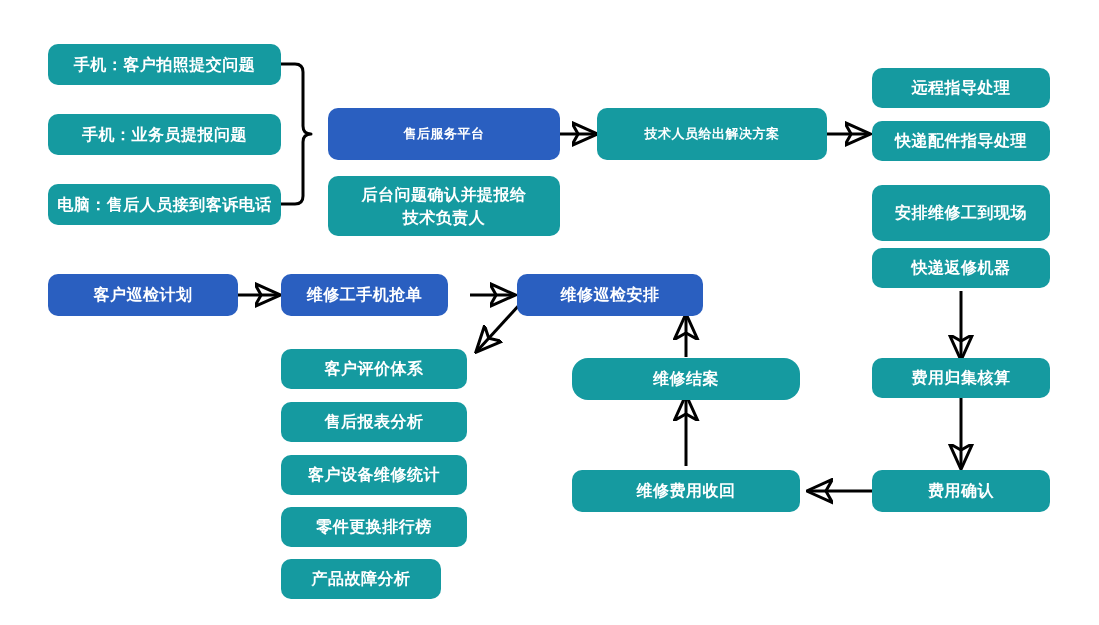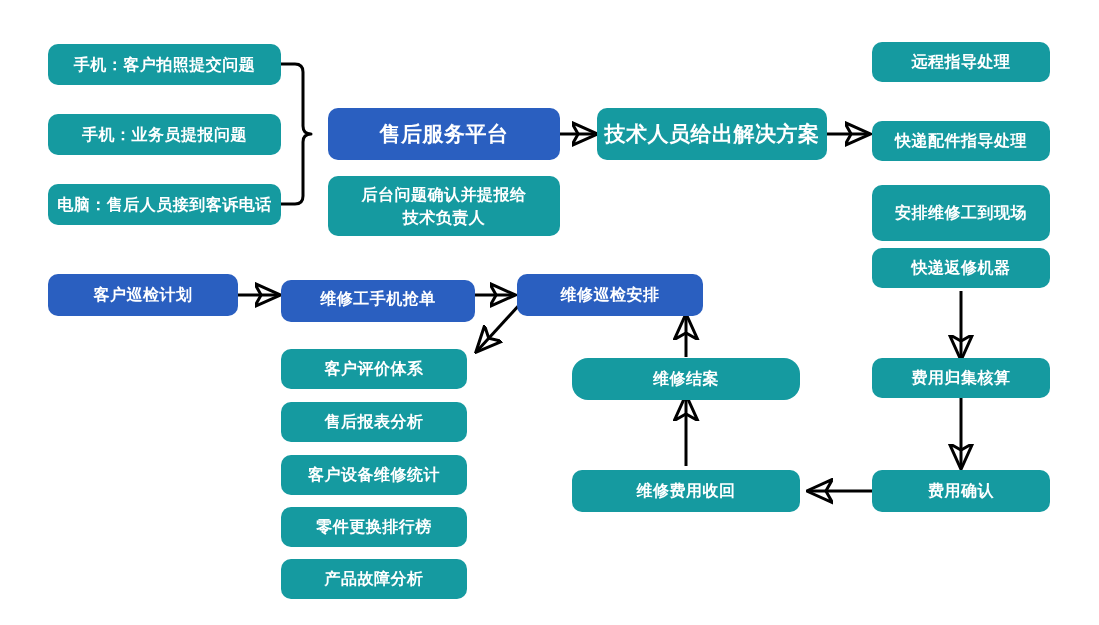--- a/index.html
+++ b/index.html
@@ -29,21 +29,21 @@
     color: #ffffff;
     font-weight: bold;
     font-size: 16px;
     line-height: 1.45;
     letter-spacing: 0.5px;
     padding: 2px 6px;
     user-select: none;
   }
   .node.teal  { background: #159AA0; }
   .node.blue  { background: #2A5FC0; }
-  .node.big   { font-size: 21px; }
+  .node.big   { font-size: 13px; }
 
   svg.edges {
     position: absolute;
     left: 0;
     top: 0;
     width: 1099px;
     height: 625px;
     pointer-events: none;
     overflow: visible;
   }
@@ -96,45 +96,45 @@
 
   <div class="node blue big" style="left:328px; top:108px; width:232px; height:52px;">售后服务平台</div>
 
   <div class="node teal" style="left:328px; top:176px; width:232px; height:60px; flex-direction:column;">
     <span>后台问题确认并提报给</span>
     <span>技术负责人</span>
   </div>
 
   <div class="node teal big" style="left:597px; top:108px; width:230px; height:52px;">技术人员给出解决方案</div>
 
-  <div class="node teal" style="left:872px; top:42px; width:178px; height:40px;">远程指导处理</div>
+  <div class="node teal" style="left:872px; top:68px; width:178px; height:40px;">远程指导处理</div>
 
   <div class="node teal" style="left:872px; top:121px; width:178px; height:40px;">快递配件指导处理</div>
 
   <div class="node teal" style="left:872px; top:185px; width:178px; height:56px;">安排维修工到现场</div>
 
   <div class="node teal" style="left:872px; top:248px; width:178px; height:40px;">快递返修机器</div>
 
   <div class="node teal" style="left:872px; top:358px; width:178px; height:40px;">费用归集核算</div>
 
   <div class="node teal" style="left:872px; top:470px; width:178px; height:42px;">费用确认</div>
 
   <div class="node teal" style="left:572px; top:470px; width:228px; height:42px;">维修费用收回</div>
 
   <div class="node teal" style="left:572px; top:358px; width:228px; height:42px;border-radius:16px;">维修结案</div>
 
   <div class="node blue" style="left:48px; top:274px; width:190px; height:42px;">客户巡检计划</div>
 
-  <div class="node blue" style="left:281px; top:280px; width:194px; height:42px;font-family:Liberation Mono, monospace;">维修工手机抢单</div>
+  <div class="node blue" style="left:281px; top:274px; width:167px; height:42px;">维修工手机抢单</div>
 
   <div class="node blue" style="left:517px; top:274px; width:186px; height:42px;">维修巡检安排</div>
 
   <div class="node teal" style="left:281px; top:349px; width:186px; height:40px;">客户评价体系</div>
 
   <div class="node teal" style="left:281px; top:402px; width:186px; height:40px;">售后报表分析</div>
 
   <div class="node teal" style="left:281px; top:455px; width:186px; height:40px;">客户设备维修统计</div>
 
   <div class="node teal" style="left:281px; top:507px; width:186px; height:40px;">零件更换排行榜</div>
 
-  <div class="node teal" style="left:281px; top:559px; width:186px; height:40px;">产品故障分析</div>
+  <div class="node teal" style="left:281px; top:559px; width:160px; height:40px;">产品故障分析</div>
 
 </div>
 
 </body></html>

